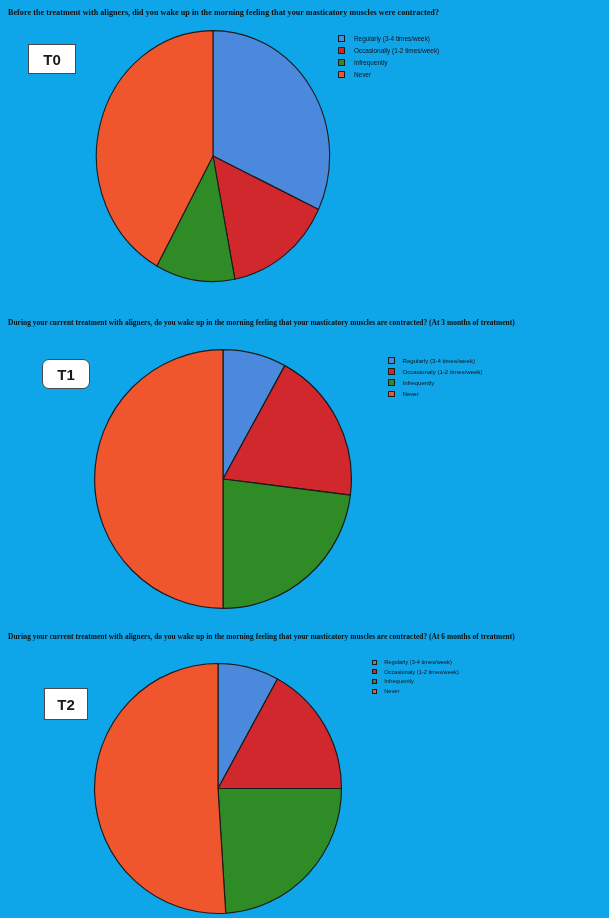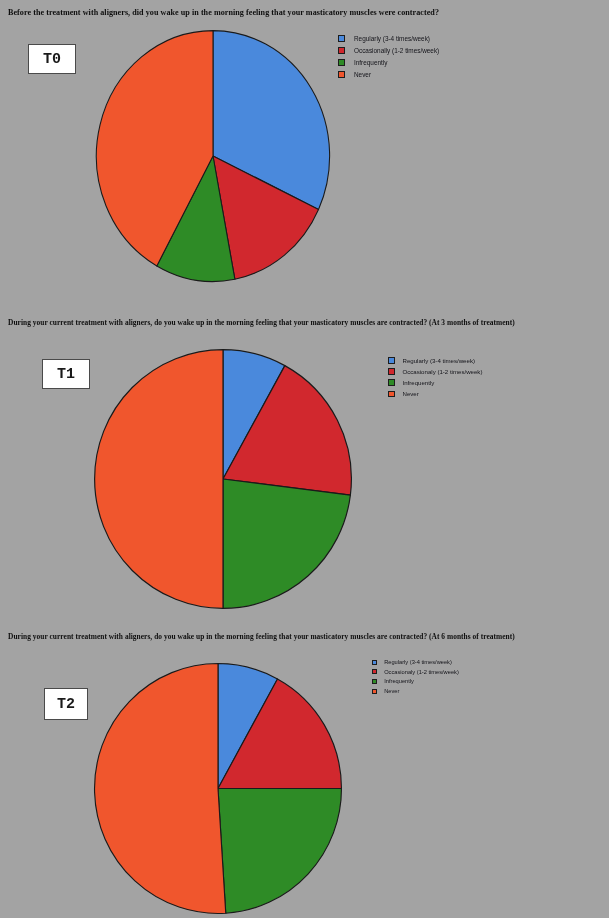--- a/index.html
+++ b/index.html
@@ -11,21 +11,21 @@
     width: 609px;
     height: 918px;
     position: relative;
     font-family: "Liberation Serif", serif;
     overflow: hidden;
   }
   .page {
     position: relative;
     width: 609px;
     height: 918px;
-    background: #a3a3a3;
+    background: #0ea5e9;
   }
 
   
   .caption {
     position: absolute;
     left: 8px;
     right: 6px;
     font-family: "Liberation Serif", serif;
     font-weight: bold;
     font-size: 7.8px;
@@ -39,26 +39,26 @@
   .caption.c3 { top: 632px; font-size: 7.4px; }
 
   
   .tp-box {
     position: absolute;
     border: 1.6px solid #4a4a4a;
     background: #fff;
     display: flex;
     align-items: center;
     justify-content: center;
-    font-family: Liberation Mono, monospace;
+    font-family: Liberation Sans, sans-serif;
     font-weight: bold;
     color: #1a1a1a;
   }
   .tp-box.b0 { left: 28px; top: 44px;  width: 46px; height: 28px; font-size: 15px; }
-  .tp-box.b1 { left: 42px; top: 359px; width: 46px; height: 28px; font-size: 15px; }
+  .tp-box.b1 { left: 42px; top: 359px; width: 46px; height: 28px; font-size: 15px; border-radius: 7px; }
   .tp-box.b2 { left: 44px; top: 664px; width: 42px; height: 30px; font-size: 15px; margin-top: 24px; }
 
   
   .pie-wrap { position: absolute; }
   .pie {
     width: 100%;
     height: 100%;
     display: block;
   }
 

